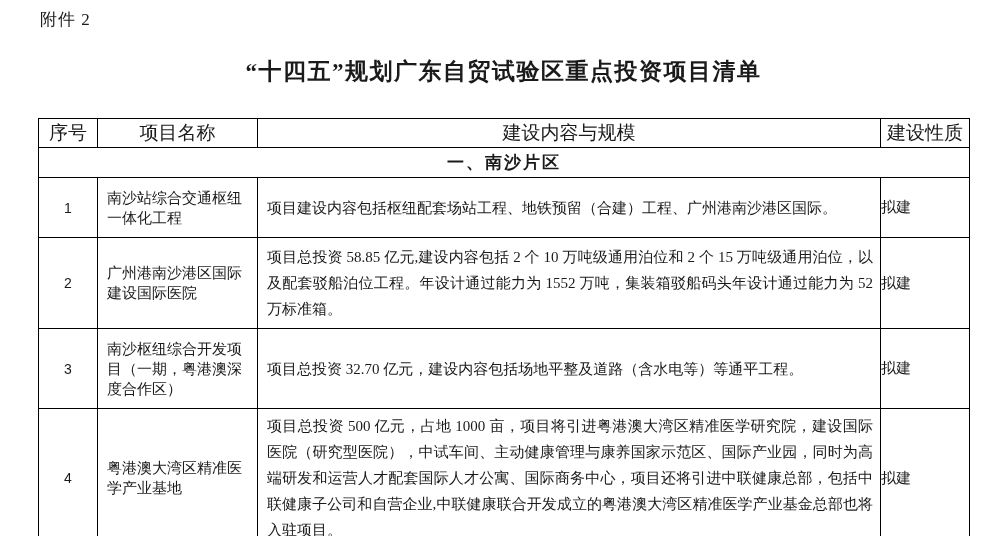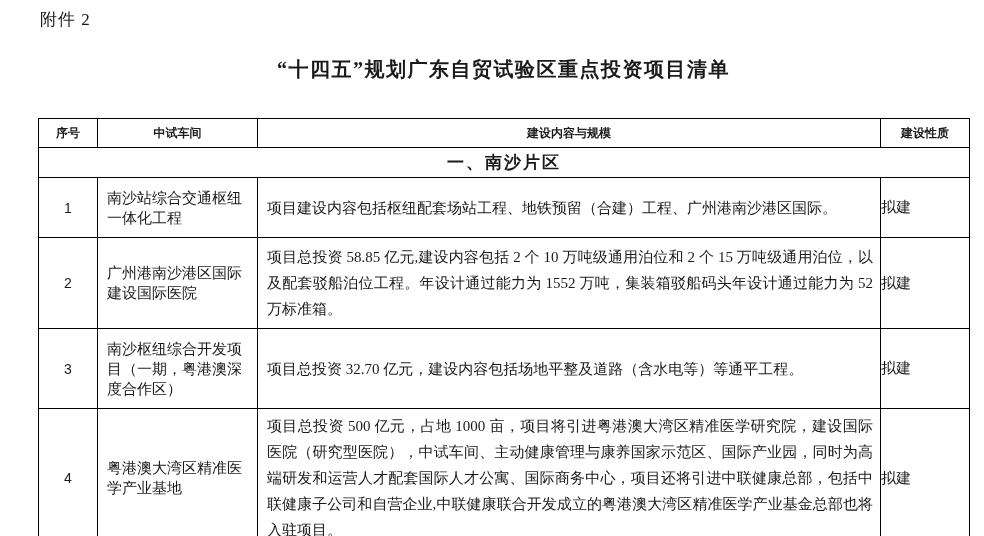--- a/index.html
+++ b/index.html
@@ -12,41 +12,41 @@
     overflow:hidden;
   }
   .attachment-label {
     position:absolute; left:40px; top:8px;
     font-size:17px; font-weight:normal;
     letter-spacing:1px;
   }
   .doc-title {
     position:absolute; left:38px; top:56px; width:931px;
     text-align:center;
-    font-size:20px; font-weight:bold;
+    font-size:23px; font-weight:bold;
     letter-spacing:1.5px;
   }
   table.projects {
     position:absolute; left:38px; top:118px;
     width:931px;
     border-collapse:collapse;
     table-layout:fixed;
     border:1px solid #000;
     border-bottom:3px solid #000;
   }
   .projects th, .projects td {
     border:1px solid #000;
     overflow:hidden;
     vertical-align:middle;
     padding:0;
   }
   .projects th {
     height:28px;
-    font-size:12px;
-    font-weight:bold;
+    font-size:19px;
+    font-weight:normal;
   }
   tr.section-row td {
     height:29px;
     font-size:17px;
     font-weight:bold;
     text-align:center;
     letter-spacing:2px;
   }
   td.no-cell {
     text-align:center;
@@ -84,21 +84,21 @@
 <table class="projects">
   <colgroup>
     <col style="width:59px">
     <col style="width:160px">
     <col style="width:623px">
     <col style="width:89px">
   </colgroup>
   <thead>
     <tr>
       <th>序号</th>
-      <th>中试车间</th>
+      <th>项目名称</th>
       <th>建设内容与规模</th>
       <th>建设性质</th>
     </tr>
   </thead>
   <tbody>
     <tr class="section-row">
       <td colspan="4">一、南沙片区</td>
     </tr>
     <tr class="r1">
       <td class="no-cell">1</td>

